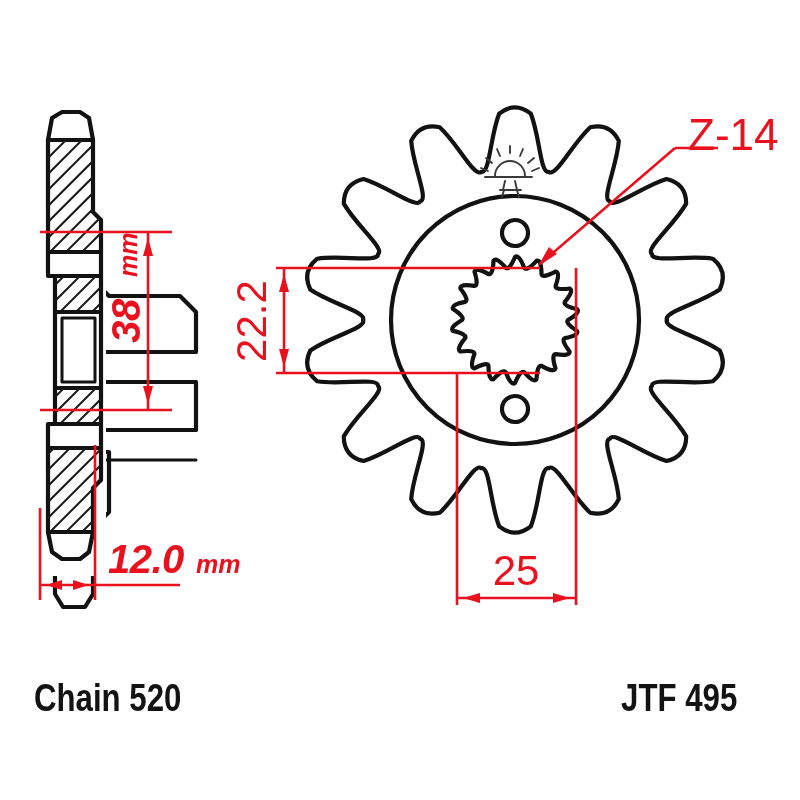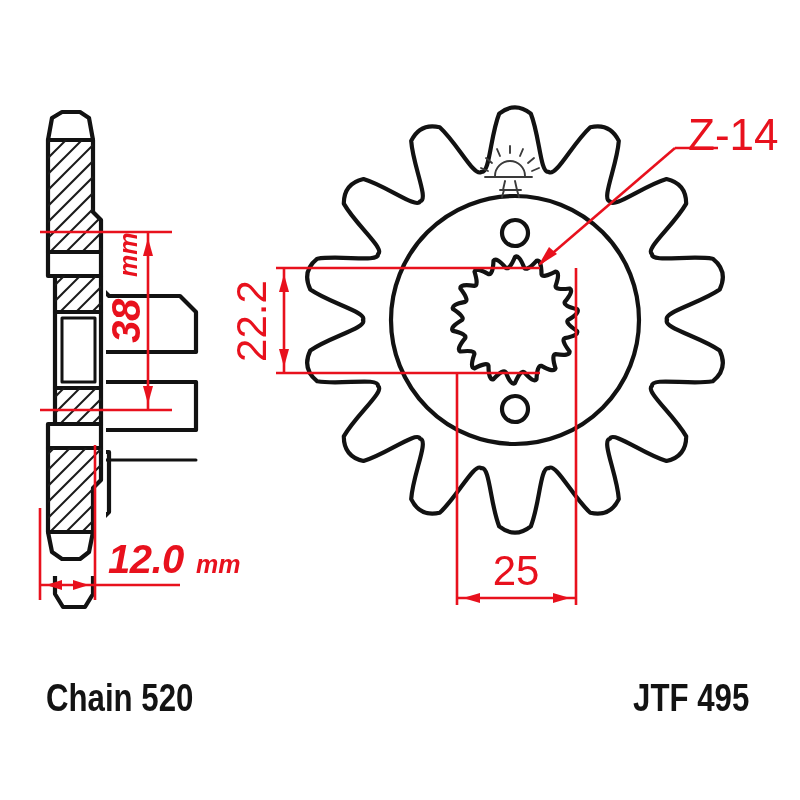--- a/index.html
+++ b/index.html
@@ -86,21 +86,21 @@
     letter-spacing: 0px;
   }
   .callout-text {
     fill: #e8111d;
     font-family: "Liberation Sans", sans-serif;
     font-weight: normal;
     font-size: 44px;
   }
   .title-wrap {
     position: absolute;
-    left: 16px;
+    left: 4px;
     top: 0;
     width: 751px;
     height: 800px;
     pointer-events: none;
   }
   .label-bottom-left {
     position: absolute;
     left: 30px;
     top: 676px;
     font-family: "Liberation Sans", sans-serif;

